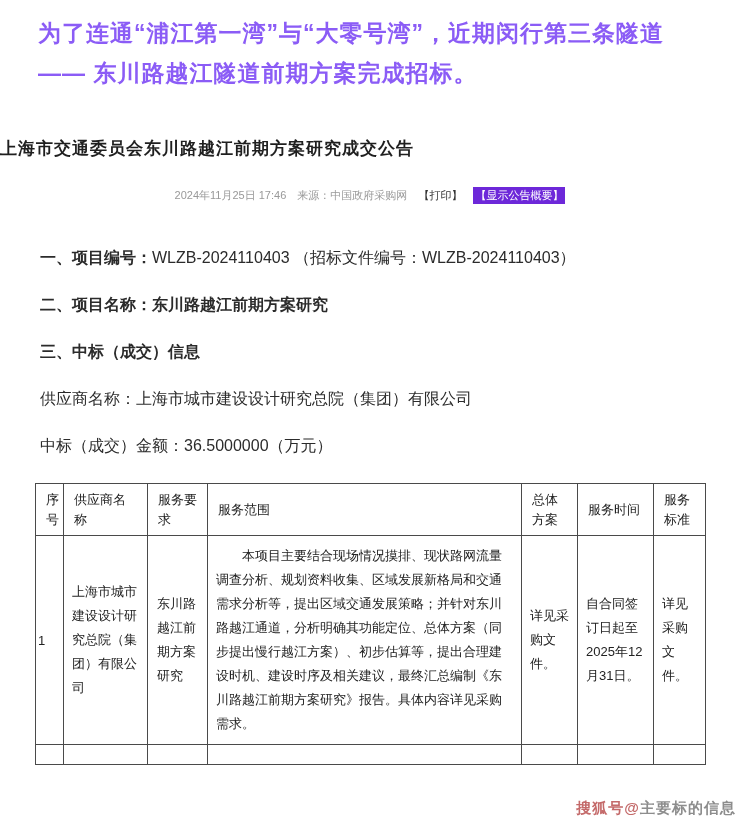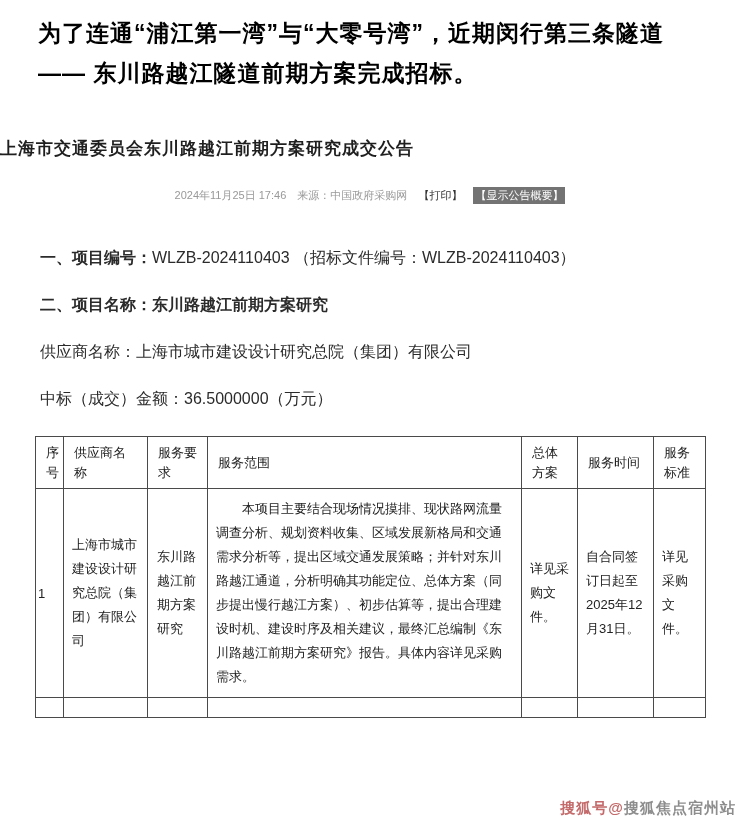--- a/index.html
+++ b/index.html
@@ -11,21 +11,21 @@
     position:relative;
     overflow:hidden;
   }
   .intro {
     margin:14px 0 0 38px;
     width:645px;
     font-size:23px;
     font-weight:bold;
     line-height:1.72;
     letter-spacing:1px;
-    color:#000000;
+    color:#8b5cf6;
   }
   .notice-title {
     margin-top:44px;
     text-align:left;
     font-size:17px;
     font-weight:bold;
     letter-spacing:1px;
     color:#1f1f1f;
   }
   .meta {
@@ -33,21 +33,21 @@
     text-align:center;
     font-size:11px;
     color:#999;
   }
   .meta span { vertical-align:middle; }
   .meta .m-src { margin-left:8px; }
   .meta .m-print { margin-left:8px; color:#333; cursor:pointer; }
   .meta .m-summary {
     display:inline-block;
     margin-left:8px;
-    background:#737373;
+    background:#6d28d9;
     color:#ffffff;
     padding:1px 2px;
     cursor:pointer;
   }
   .fields { margin:44px 40px 0 40px; }
   .field { margin-bottom:27px; font-size:16px; line-height:1.25; color:#2b2b2b; }
   .field .lbl { font-weight:bold; }
   .field.plain .lbl { font-weight:normal;text-align:right; }
   .field.all-bold .val { font-weight:bold; }
   table.award {
@@ -99,20 +99,23 @@
   <span class="m-summary">【显示公告概要】</span>
 </div>
 
 <div class="fields">
   <p class="field">
     <span class="lbl">一、项目编号：</span><span class="val">WLZB-2024110403 （招标文件编号：WLZB-2024110403）</span>
   </p>
   <p class="field all-bold">
     <span class="lbl">二、项目名称：</span><span class="val">东川路越江前期方案研究</span>
   </p>
+  <p class="field">
+    <span class="lbl">三、中标（成交）信息</span>
+  </p>
   <p class="field plain">
     <span class="lbl">供应商名称：</span><span class="val">上海市城市建设设计研究总院（集团）有限公司</span>
   </p>
   <p class="field plain">
     <span class="lbl">中标（成交）金额：</span><span class="val">36.5000000（万元）</span>
   </p>
 </div>
 
 <table class="award">
   <colgroup>
@@ -153,14 +156,14 @@
       <td></td>
       <td></td>
       <td></td>
       <td></td>
       <td></td>
     </tr>
   </tbody>
 </table>
 
 <div class="watermark">
-  <span class="wm-prefix">搜狐号@</span><span class="wm-name">搜狐焦点宿州站</span>
+  <span class="wm-prefix">搜狐号@</span><span class="wm-name">主要标的信息</span>
 </div>
 
 </body></html>

